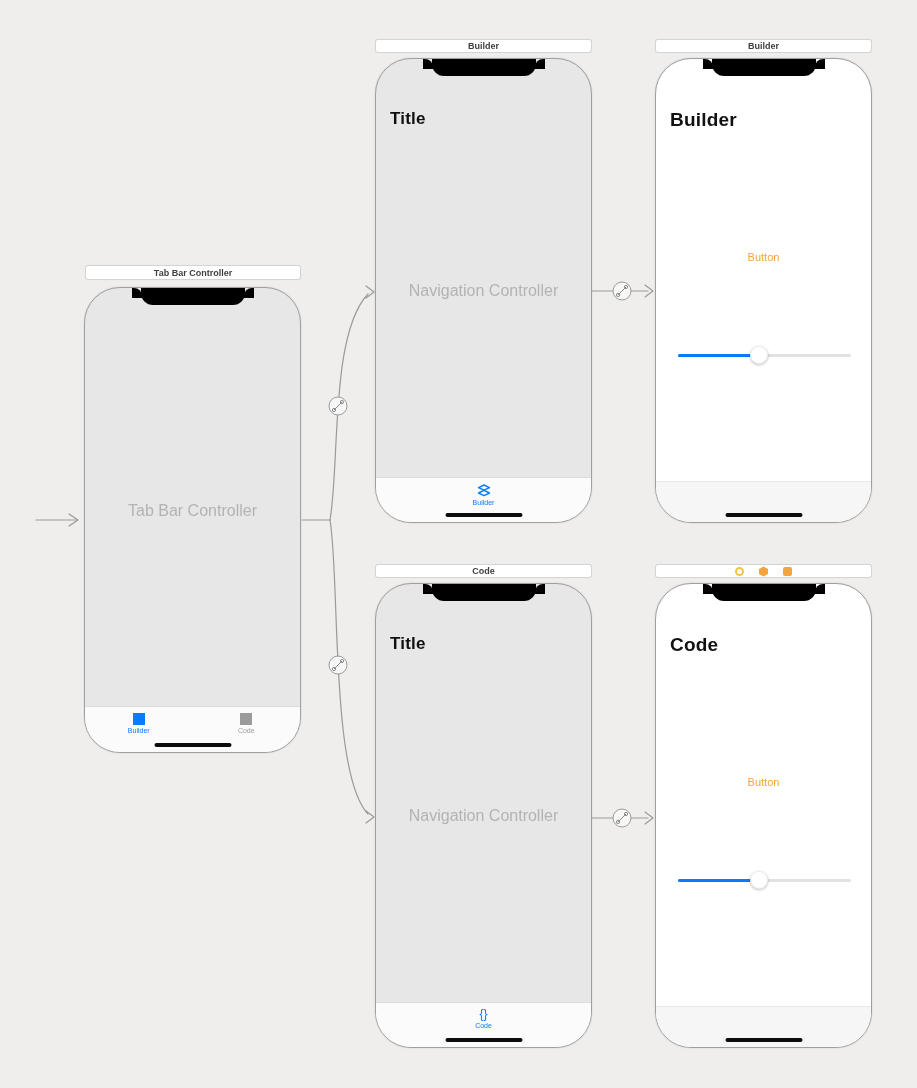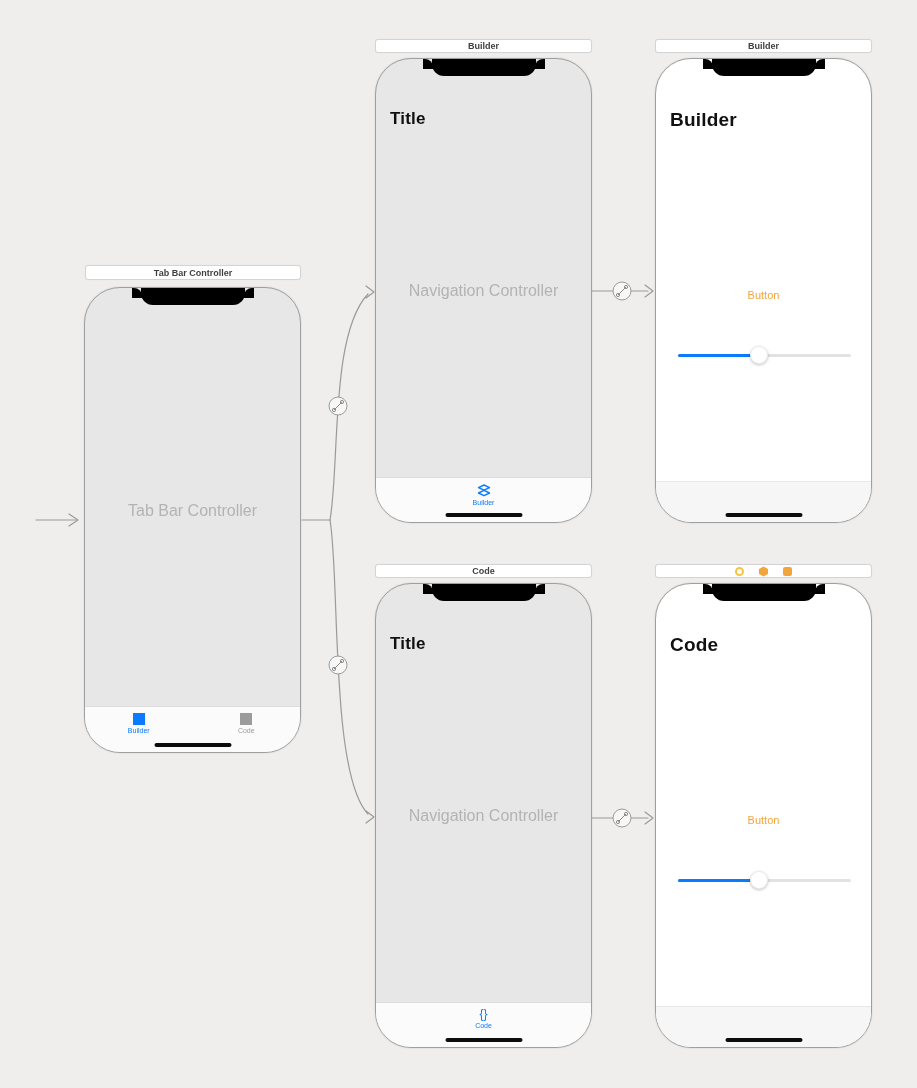--- a/index.html
+++ b/index.html
@@ -85,21 +85,21 @@
 
   .home-indicator {
     position:absolute; bottom:5px; left:50%; transform:translateX(-50%);
     width:77px; height:4px; background:#0c0c0c; border-radius:2px;
   }
 
   
   .vc-button {
     position:absolute; top:192px; left:0; right:0;
     text-align:center; font-size:11px; color:#f2a53c;
-    background:none; border:none; font-family:inherit;margin-top:38px;
+    background:none; border:none; font-family:inherit;
   }
   .slider { position:absolute; top:287px; left:22px; width:173px; height:18px; }
   .slider .track {
     position:absolute; top:8px; left:0; right:0; height:3px;
     background:#e3e2e2; border-radius:2px;
   }
   .slider .fill {
     position:absolute; top:8px; left:0; height:3px;
     background:#0a7aff; border-radius:2px;
   }

